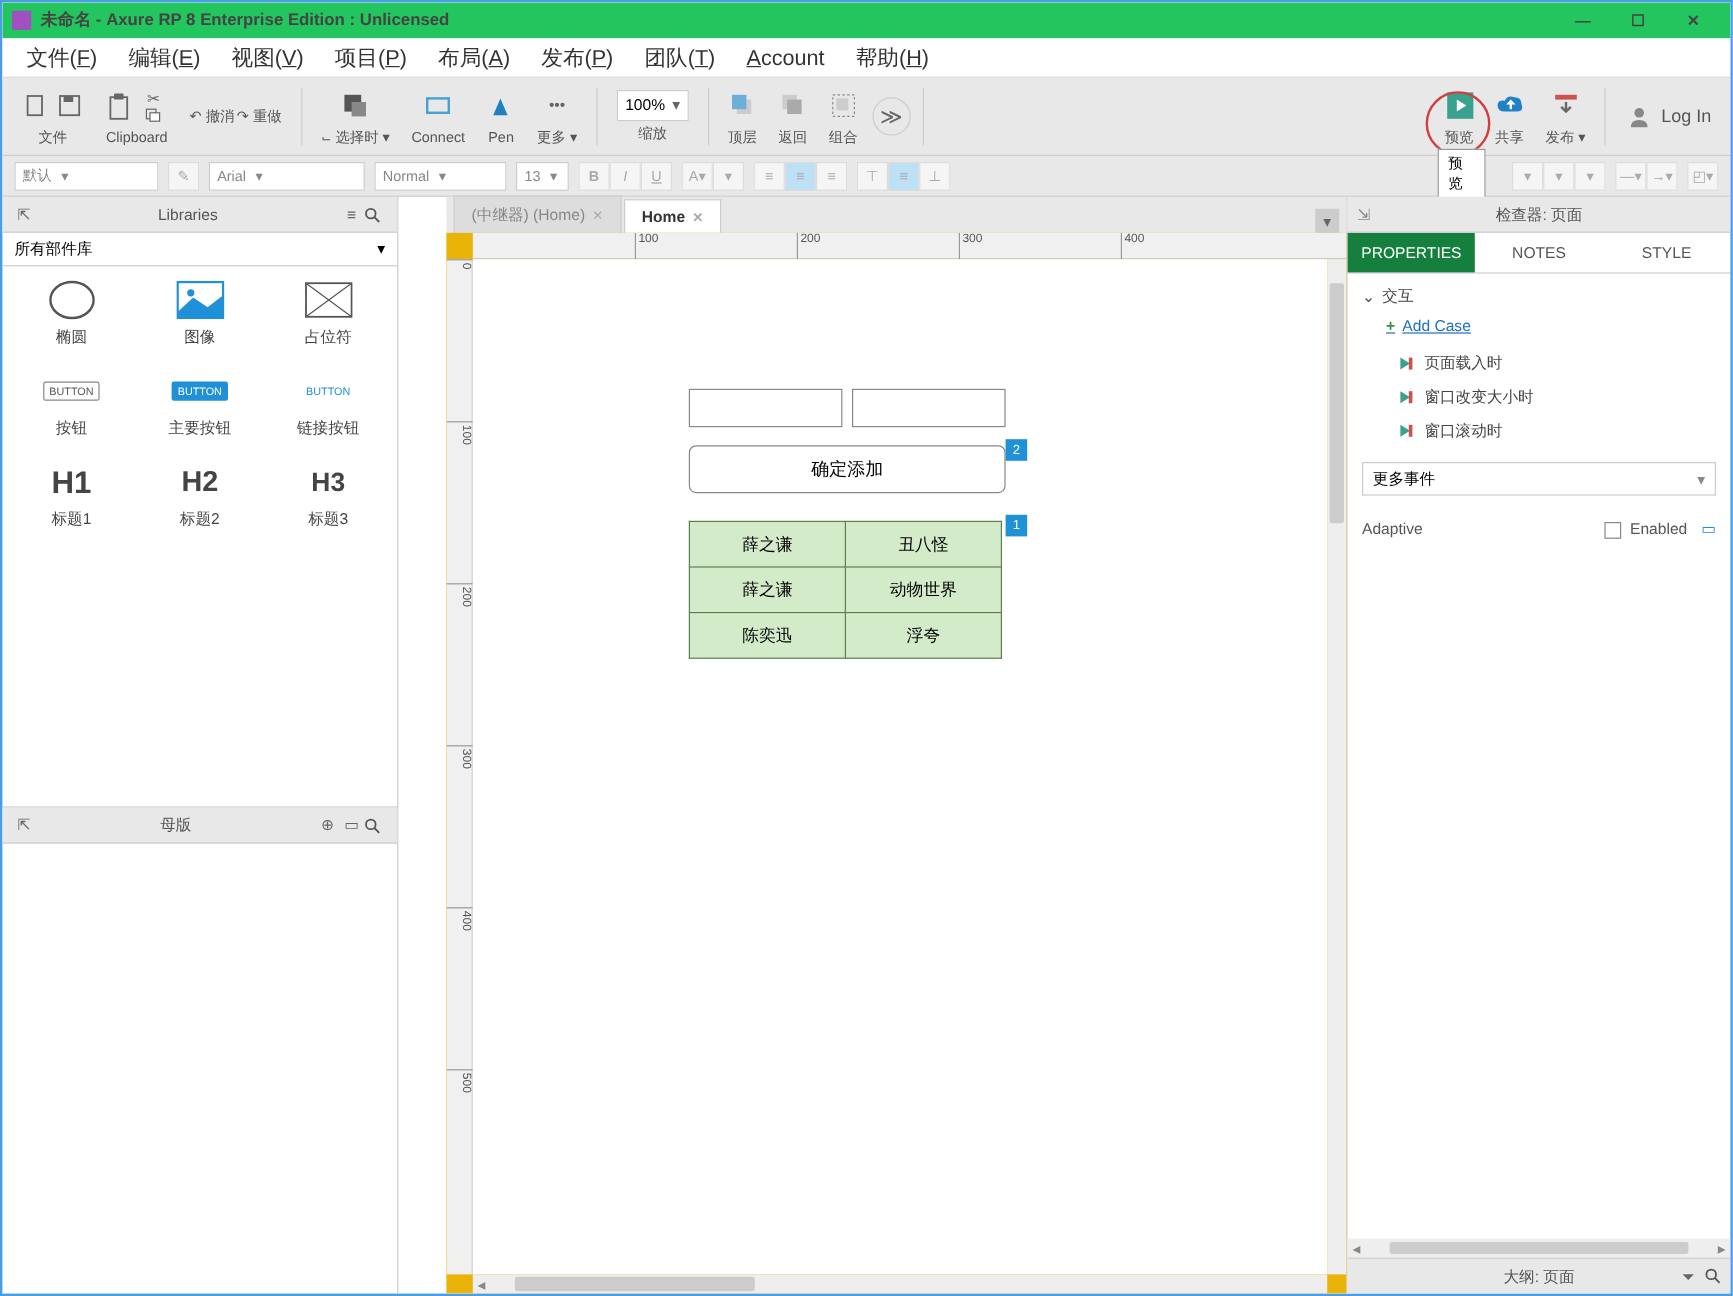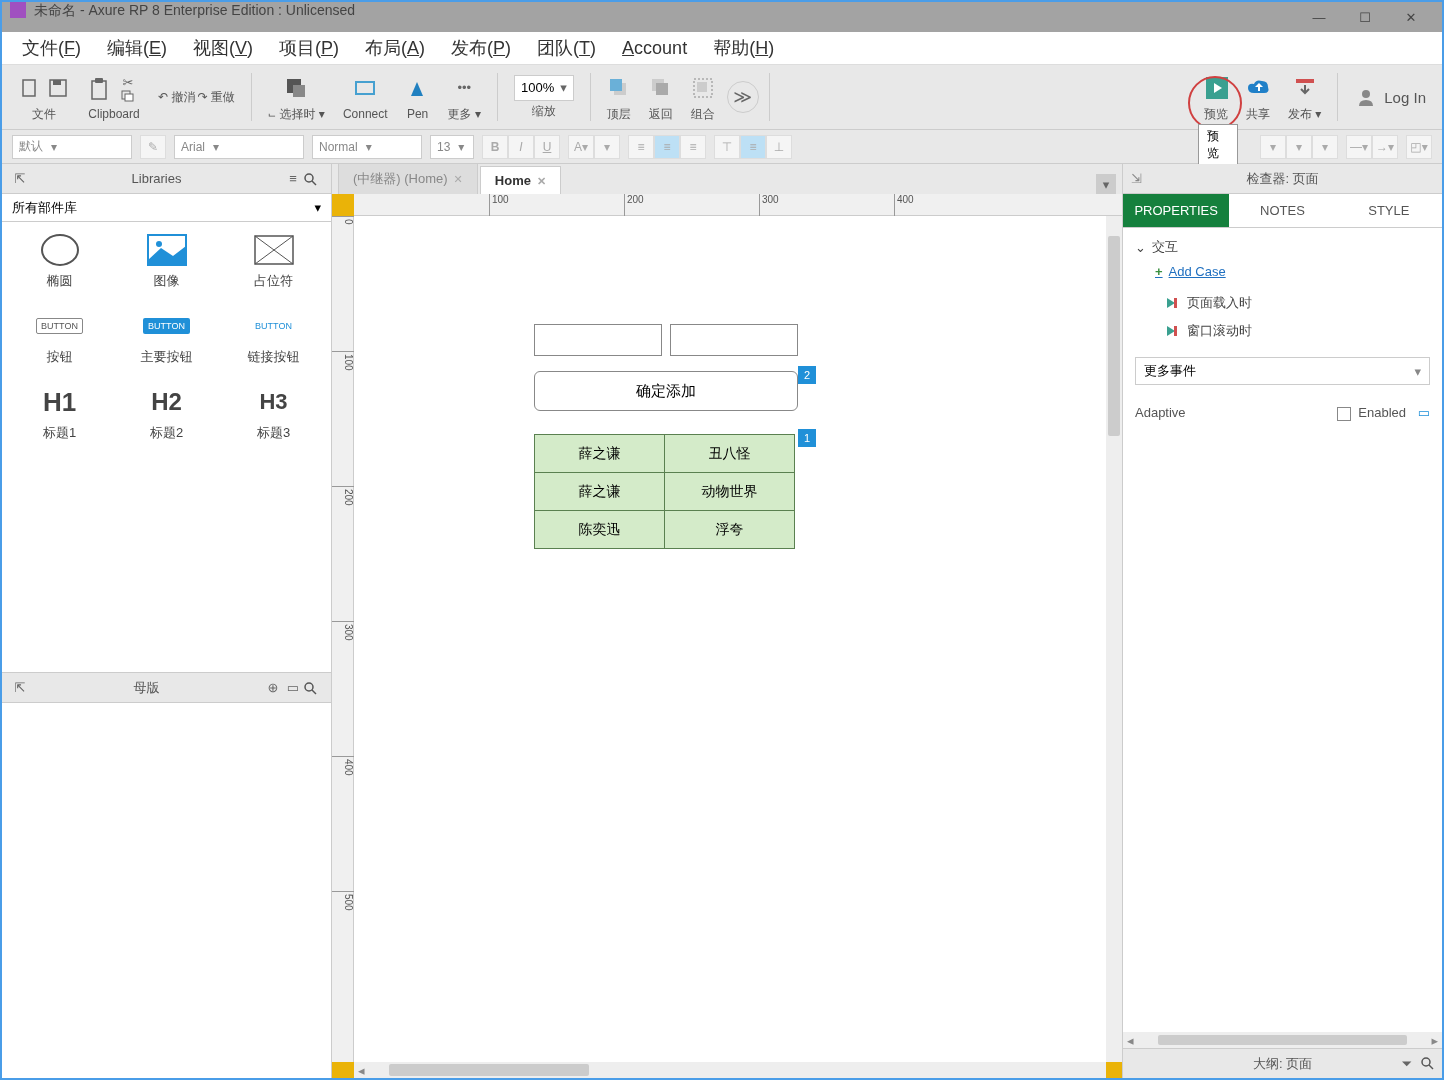--- a/index.html
+++ b/index.html
@@ -1,19 +1,19 @@
 <!DOCTYPE html>
 <html><head>
 <meta charset="utf-8">
 <style>
 * { box-sizing: border-box; margin: 0; padding: 0; }
 body { font-family: "Microsoft YaHei", Arial, sans-serif; font-size: 13px; background: #fff; width: 1444px; height: 1080px; overflow: hidden; border: 2px solid #4a9de8; position: relative; }
 
 
-.titlebar { height: 30px; display: flex; padding: 0 8px; background: #a3a3a3; }
+.titlebar { height: 30px; display: flex; align-items: center; padding: 0 8px; background: #22c55e; font-weight: bold; }
 .titlebar .logo { width: 16px; height: 16px; background: #a050c0; margin-right: 8px; }
 .titlebar .title { color: #444; font-size: 14px; flex: 1; }
 .titlebar .winbtns { display: flex; gap: 0; }
 .titlebar .winbtn { width: 46px; height: 30px; display: flex; align-items: center; justify-content: center; color: #444; }
 
 
 .menubar { height: 32px; display: flex; align-items: center; padding: 0 12px; gap: 10px; background: #fff; }
 .menubar .menuitem { padding: 4px 8px; font-size: 18px; color: #333; }
 .menubar .menuitem u { text-decoration: underline; }
 
@@ -49,21 +49,21 @@
 .libdrop { height: 28px; border-bottom: 1px solid #ccc; display: flex; align-items: center; padding: 0 10px; }
 .libdrop .arr { margin-left: auto; }
 .libgrid { flex: 1; overflow: auto; padding: 10px 4px; }
 .librow { display: flex; justify-content: space-around; margin-bottom: 18px; }
 .libitem { width: 90px; display: flex; flex-direction: column; align-items: center; gap: 4px; }
 .libitem .shape { width: 44px; height: 36px; display: flex; align-items: center; justify-content: center; }
 .libitem .shlabel { font-size: 13px; color: #444; }
 .masterspanel { height: 406px; border-top: 1px solid #ccc; }
 
 
-.canvasarea { flex: 1; display: flex; flex-direction: column; }
+.canvasarea { flex: 1; display: flex; flex-direction: column; margin-left: 40px; }
 .doctabs { height: 30px; background: #e8e8e8; display: flex; align-items: flex-end; padding: 0 6px; }
 .doctab { padding: 6px 14px; border: 1px solid #ccc; border-bottom: none; background: #ddd; color: #888; font-size: 13px; margin-right: 2px; position: relative; }
 .doctab.active { background: #fff; color: #333; font-weight: bold; }
 .doctab .close { margin-left: 6px; color: #aaa; font-size: 11px; }
 .doctabs .dropbtn { margin-left: auto; width: 20px; height: 20px; background: #ccc; display: flex; align-items:center; justify-content:center; color:#666; }
 .rulerarea { flex: 1; position: relative; background: #eab308; overflow: hidden; }
 .hruler { height: 22px; background: #f0f0f0; border-bottom: 1px solid #ccc; position: relative; margin-left: 22px; }
 .hruler .tick { position: absolute; top: 0; font-size: 10px; color: #555; border-left: 1px solid #999; height: 22px; padding-left: 2px; }
 .vruler { width: 22px; background: #f0f0f0; border-right: 1px solid #ccc; position: absolute; left: 0; top: 22px; bottom: 16px; }
 .vruler .tick { position: absolute; left: 0; font-size: 10px; color: #555; border-top: 1px solid #999; width: 22px; writing-mode: vertical-rl; padding-top: 2px; }
@@ -555,20 +555,29 @@
             </span>
           <span>页面载入时</span>
         </div>
         <div class="eventitem">
           <span class="eventicon">
               <svg width="14" height="14">
                 <path d="M2 2 L10 7 L2 12 Z" fill="#3aa090"></path>
                 <rect x="9" y="2" width="3" height="10" fill="#d05050"></rect>
               </svg>
             </span>
+          <span>窗口改变大小时</span>
+        </div>
+        <div class="eventitem">
+          <span class="eventicon">
+              <svg width="14" height="14">
+                <path d="M2 2 L10 7 L2 12 Z" fill="#3aa090"></path>
+                <rect x="9" y="2" width="3" height="10" fill="#d05050"></rect>
+              </svg>
+            </span>
           <span>窗口滚动时</span>
         </div>
         <div class="moredrop">
           <span>更多事件</span>
             <span class="arr">▾</span>
         </div>
       </div>
       <div class="adaptrow">
         <span>Adaptive</span>
         <span>

